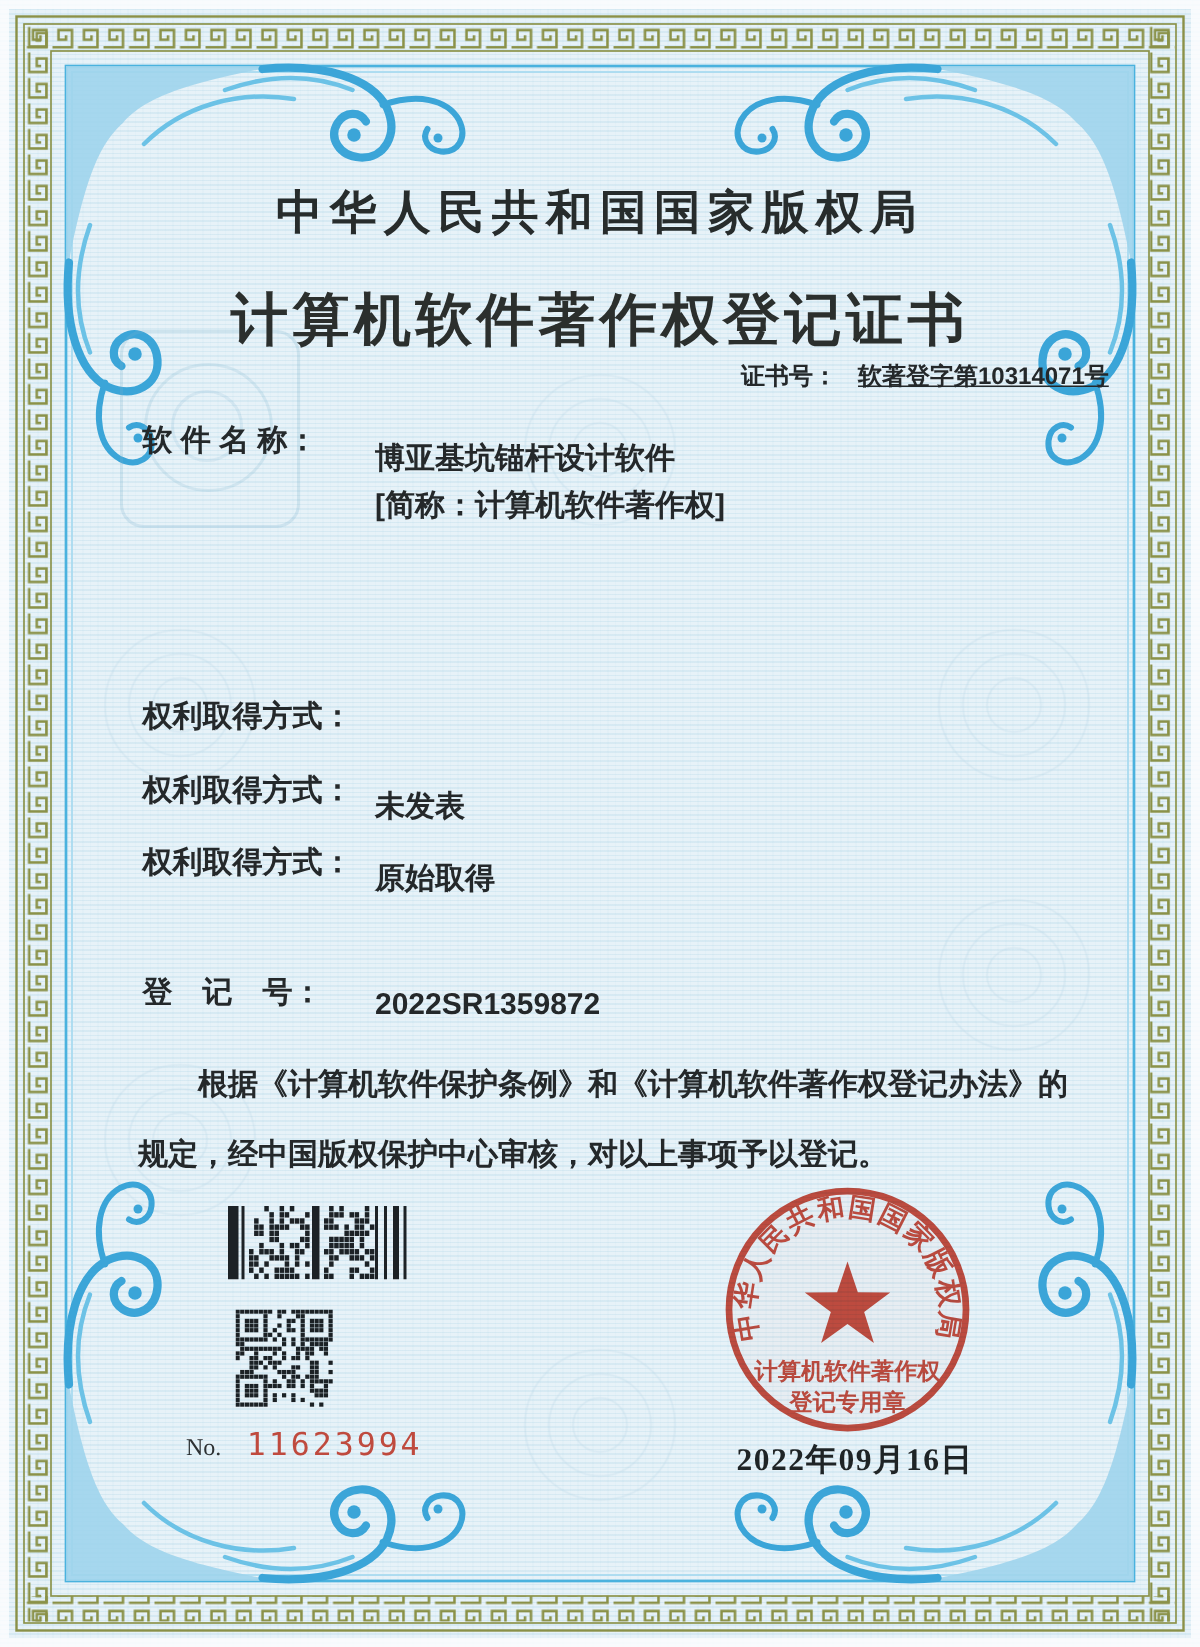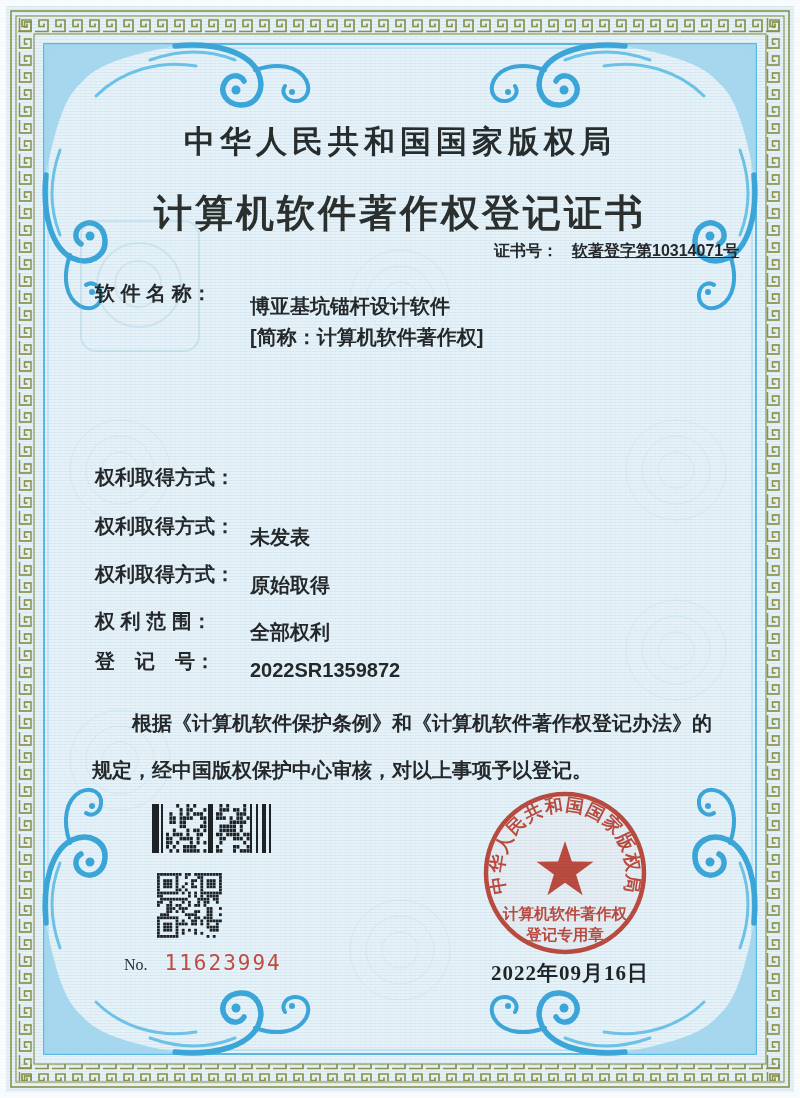--- a/index.html
+++ b/index.html
@@ -133,24 +133,20 @@
   <div class="frow layer" style="top:464px">
     <span class="flabel">权利取得方式：</span>
   </div>
   <div class="frow layer" style="top:513px">
     <span class="flabel">权利取得方式：</span>
     <span class="fvalue">未发表</span>
   </div>
   <div class="frow layer" style="top:561px">
     <span class="flabel">权利取得方式：</span>
     <span class="fvalue">原始取得</span>
-  </div>
-  <div class="frow layer" style="top:608px">
-    <span class="flabel">权 利 范 围：</span>
-    <span class="fvalue">全部权利</span>
   </div>
   <div class="frow layer" style="top:648px">
     <span class="flabel">登　记　号：</span>
     <span class="fvalue">2022SR1359872</span>
   </div>
 
   <div class="stmt layer">
     <div class="l1">根据《计算机软件保护条例》和《计算机软件著作权登记办法》的</div>
     <div class="l2">规定，经中国版权保护中心审核，对以上事项予以登记。</div>
   </div>

